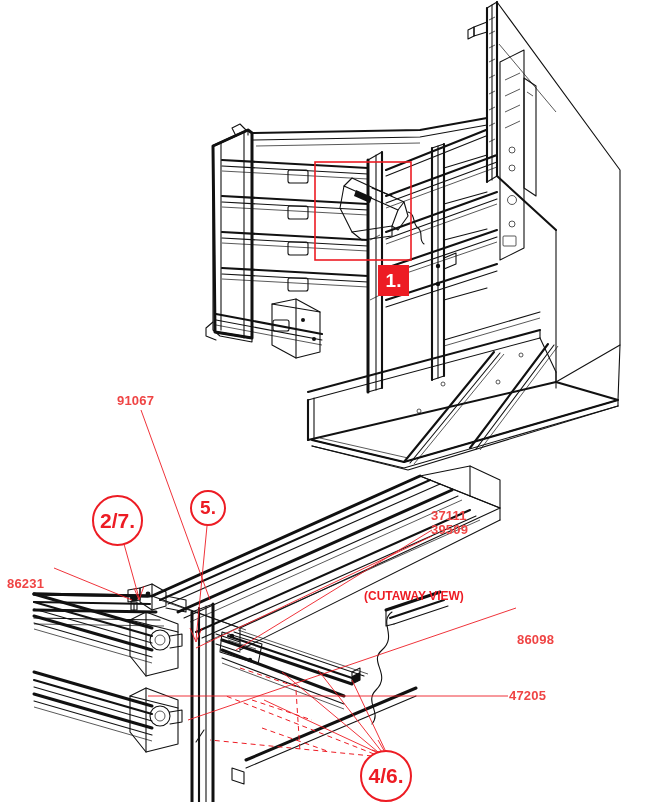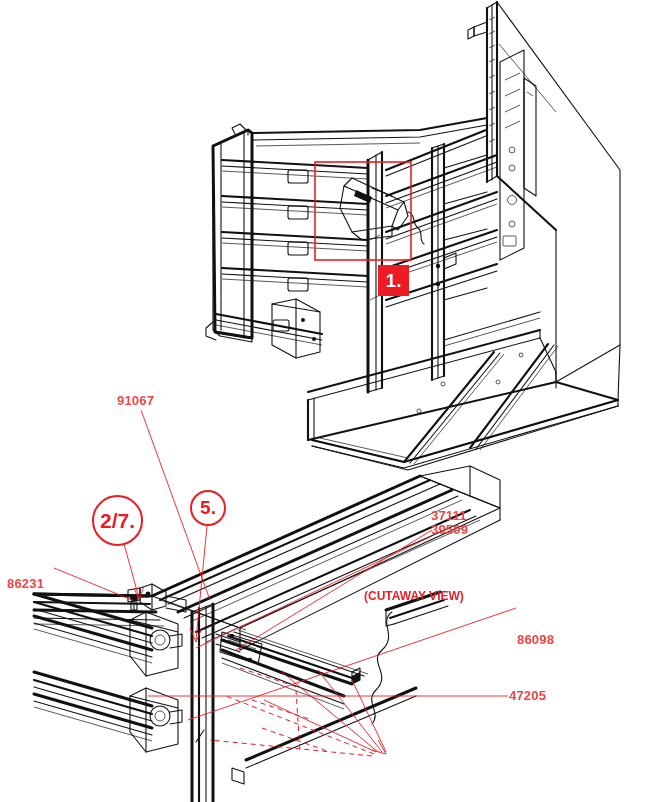--- a/index.html
+++ b/index.html
@@ -485,14 +485,15 @@
   <div class="part-label" style="left:509px; top:689px;">47205</div>
 
   <div class="cutaway-label" style="left:356px; top:589px;padding-left:8px;">(CUTAWAY VIEW)</div>
 
   <div class="callout-badge" style="left:378px; top:265px; width:31px; height:31px;">1.</div>
 
   <div class="callout-circle" style="left:92px; top:495px; width:51px; height:51px; font-size:21px;">2/7.</div>
 
   <div class="callout-circle" style="left:190px; top:490px; width:36px; height:36px; font-size:19px;">5.</div>
 
+  <div class="callout-circle" style="left:360px; top:750px; width:52px; height:52px; font-size:21px;">4/6.</div>
 
 </div>
 
 </body></html>

